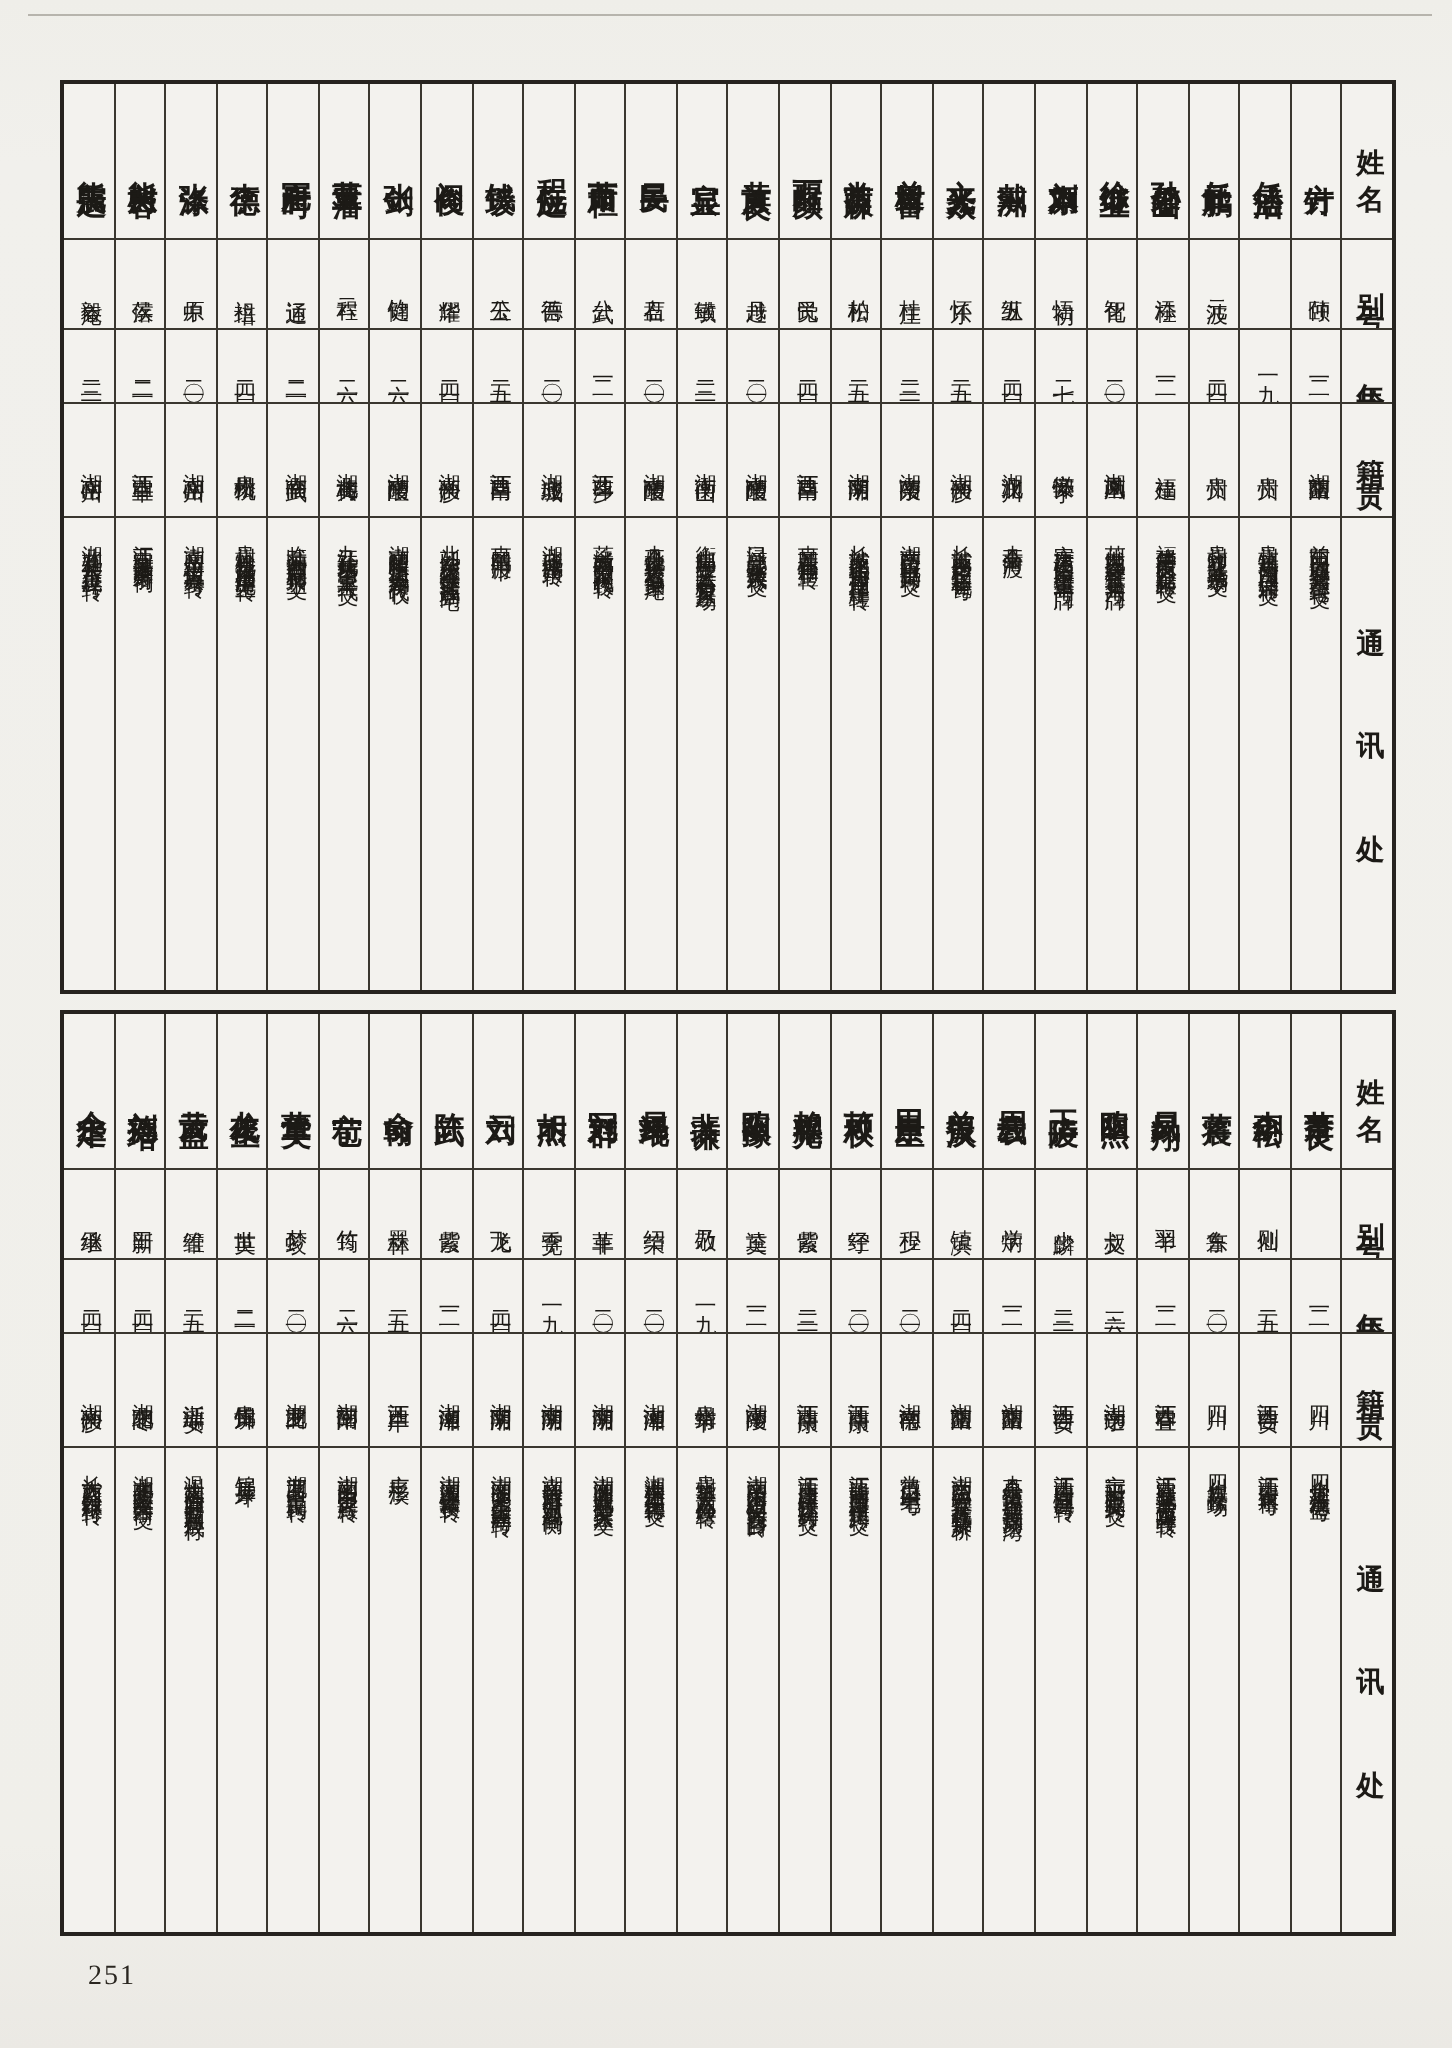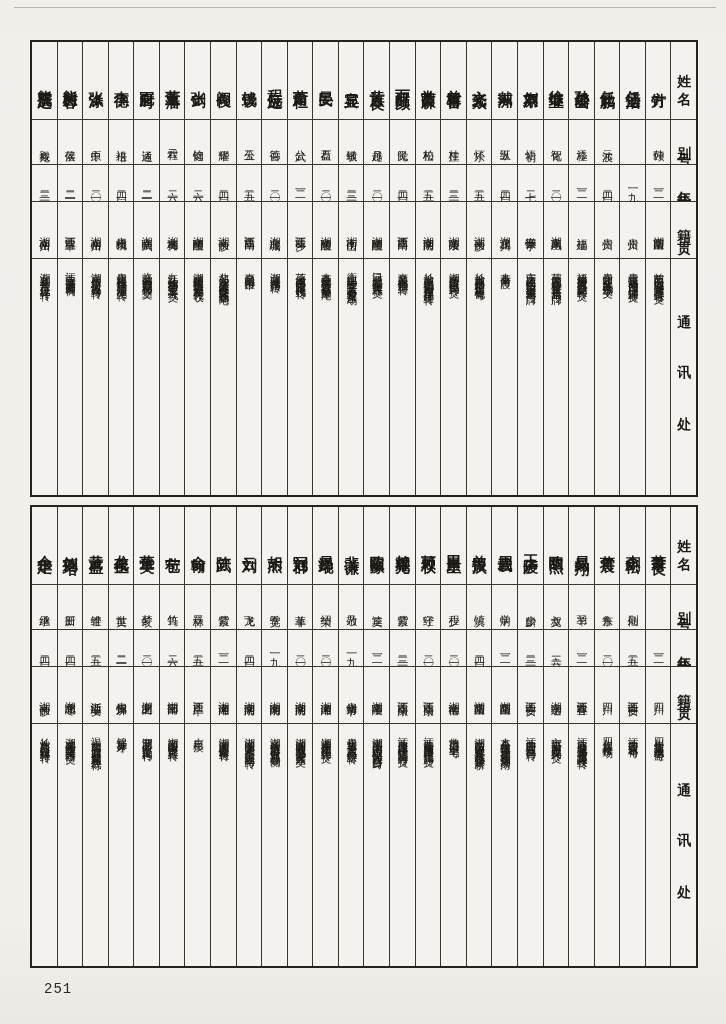--- a/index.html
+++ b/index.html
@@ -56,21 +56,21 @@
   .head-text { font-size:14px; font-weight:700; }
   .hl-name   { letter-spacing:18px; }
   .hl-byname { letter-spacing:7px; }
   .hl-age    { letter-spacing:3px; }
   .hl-origin { letter-spacing:12px; }
   .hl-addr   { letter-spacing:52px; }
   .page-number {
     position:absolute; left:44px; top:981px;
     font-size:14px; color:#2a2archive620;
     color:#2a2620;
-    font-family:Liberation Mono, monospace;
+    font-family:Liberation Serif, serif;
     letter-spacing:1px;
   }
 </style>
 </head>
 <body>
 
 <div class="page">
   <div class="page-top-edge"></div>
 
   <div class="vtable top" id="table-0">

